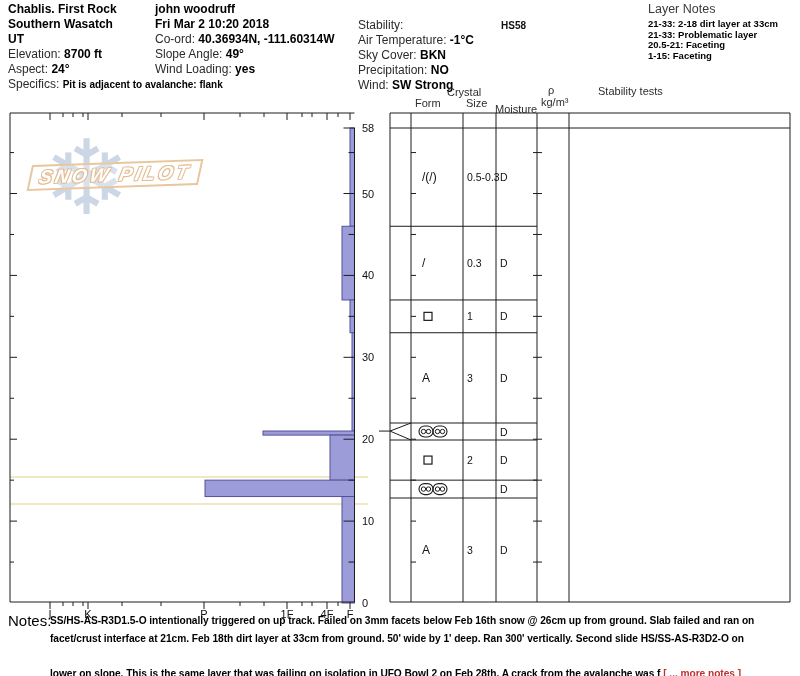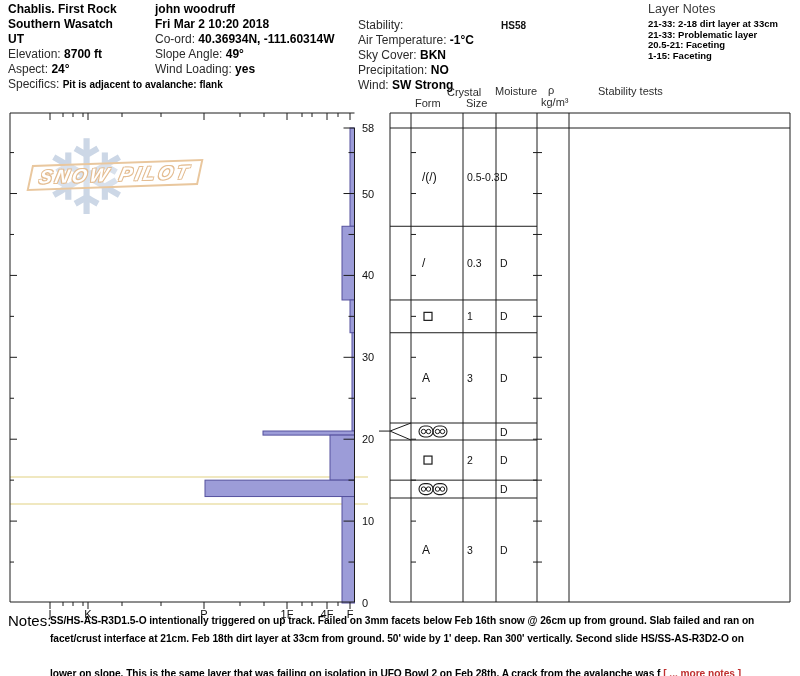--- a/index.html
+++ b/index.html
@@ -60,21 +60,21 @@
     <div style="height:3px;"></div>
     <div class="lnotes-item">21-33: 2-18 dirt layer at 33cm</div>
     <div class="lnotes-item">21-33: Problematic layer</div>
     <div class="lnotes-item">20.5-21: Faceting</div>
     <div class="lnotes-item">1-15: Faceting</div>
   </div>
 
   <div class="abs colhead" style="left:447px;top:86px;">Crystal</div>
   <div class="abs colhead" style="left:415px;top:97px;">Form</div>
   <div class="abs colhead" style="left:466px;top:97px;">Size</div>
-  <div class="abs colhead" style="left:495px;top:85px;">Moisture</div>
+  <div class="abs colhead" style="left:495px;top:103px;">Moisture</div>
   <div class="abs colhead" style="left:548px;top:84px;">ρ</div>
   <div class="abs colhead" style="left:541px;top:96px;">kg/m³</div>
   <div class="abs colhead" style="left:598px;top:85px;">Stability tests</div>
 
   <div class="abs" style="left:43px;top:126px;">
     <div id="logo-flake">❄</div>
   </div>
   <div class="abs" style="left:30px;top:162px;">
     <div id="logo-box"><span id="logo-text">SNOW PILOT</span></div>
   </div>

